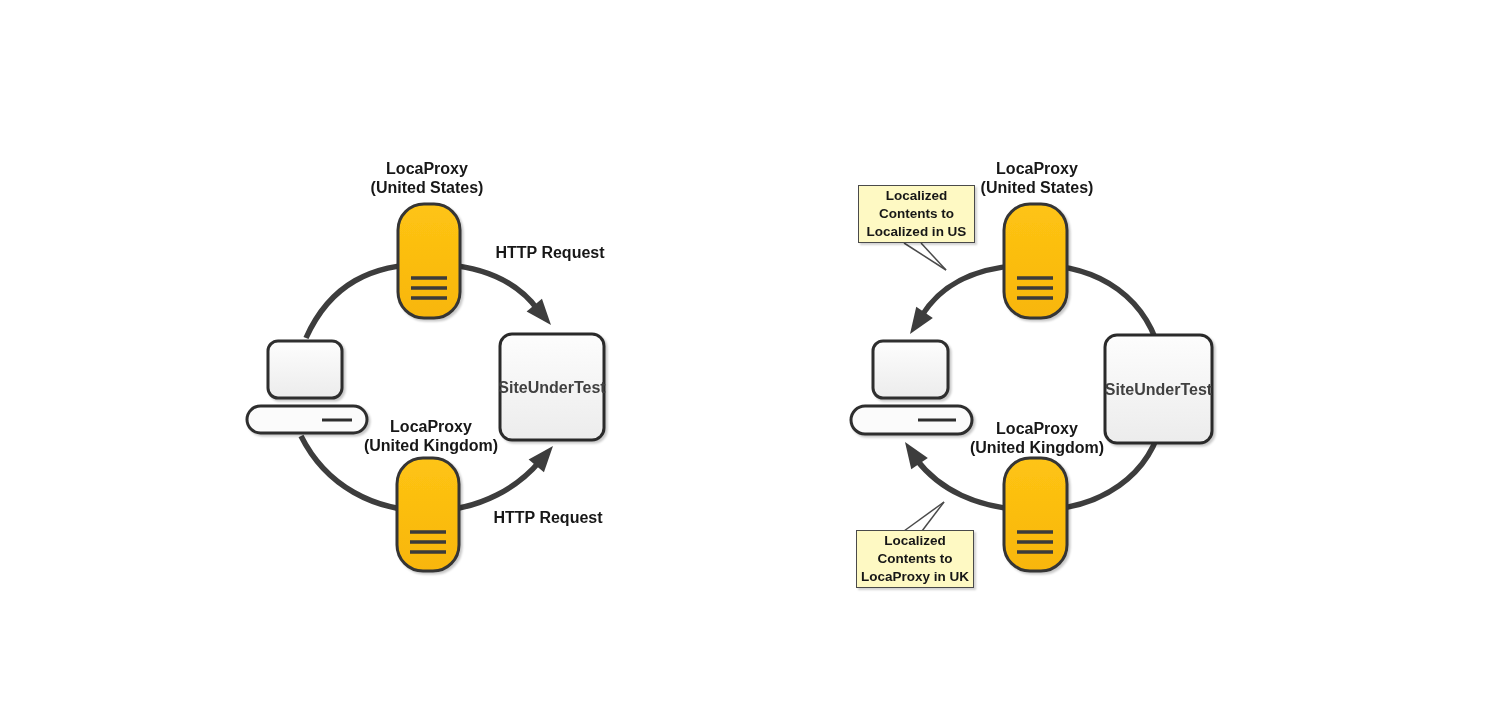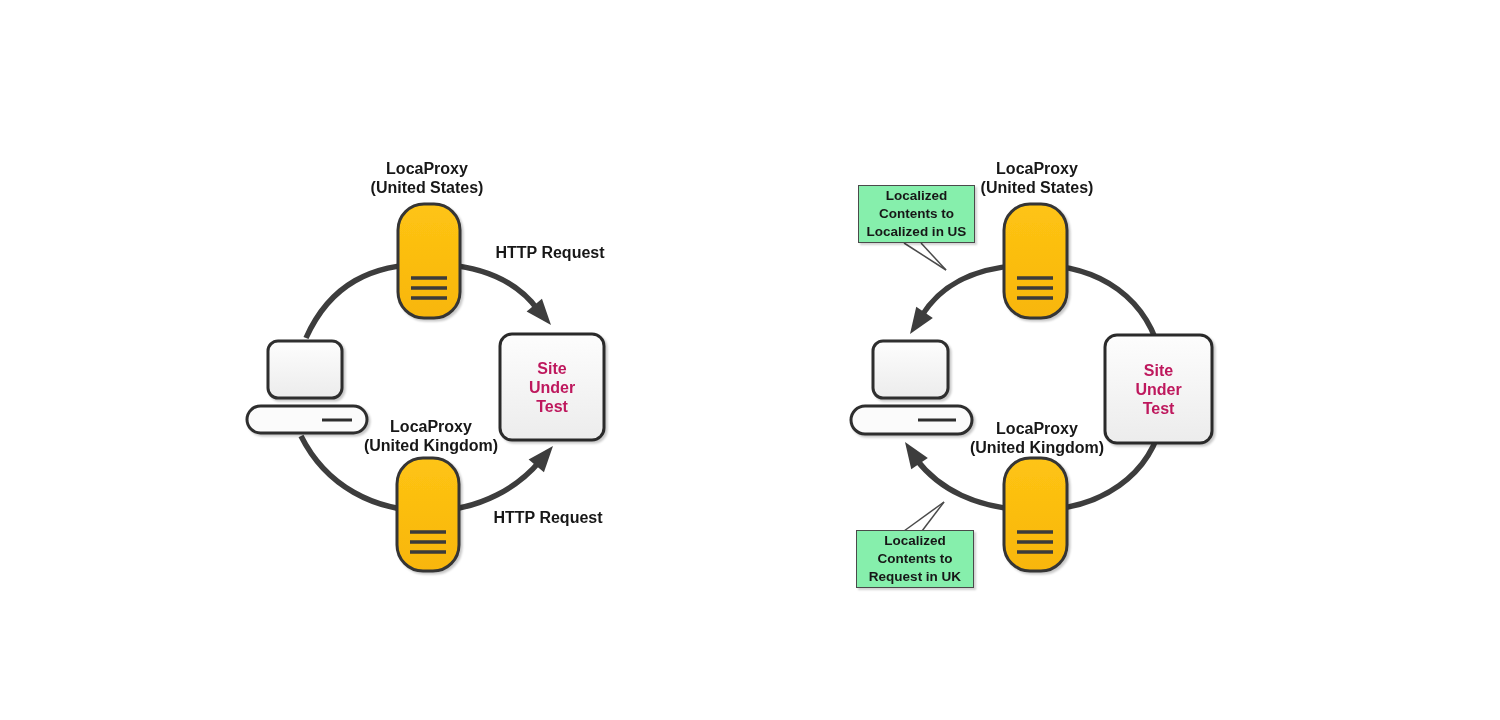--- a/index.html
+++ b/index.html
@@ -18,41 +18,41 @@
     text-align:center;
     white-space:nowrap;
     font-weight:bold;
     font-size:16px;
     line-height:19px;
     color:#171717;
   }
   .sitelbl{
     position:absolute;
     display:flex;
-    flex-direction:column;
+    flex-direction:row;
     align-items:center;
     justify-content:center;
     text-align:center;
     font-weight:bold;
     font-size:16px;
     line-height:19px;
-    color:#be185d;
+    color:#404040;
   }
   .callout{
     position:absolute;
     display:flex;
     flex-direction:column;
     align-items:center;
     justify-content:center;
     text-align:center;
     font-weight:bold;
     font-size:13.5px;
     line-height:18px;
     color:#171717;
-    background:#86efac;
+    background:#fef9c3;
     border:1.5px solid #4a4a4a;
     box-shadow:2px 2px 2px rgba(0,0,0,0.18);
     box-sizing:border-box;
   }
 </style>
 </head>
 <body>
 
 <div class="canvas">
 
@@ -177,21 +177,21 @@
 
   <div class="callout" style="left:858px;top:169px;width:117px;height:58px;">
     <div>Localized</div>
     <div>Contents to</div>
     <div>Localized in US</div>
   </div>
 
   <div class="callout" style="left:856px;top:514px;width:118px;height:58px;">
     <div>Localized</div>
     <div>Contents to</div>
-    <div>Request in UK</div>
+    <div>LocaProxy in UK</div>
   </div>
 
   <div class="sitelbl" style="left:1105px;top:319px;width:107px;height:108px;">
     <div>Site</div>
     <div>Under</div>
     <div>Test</div>
   </div>
 
 </div>
 

